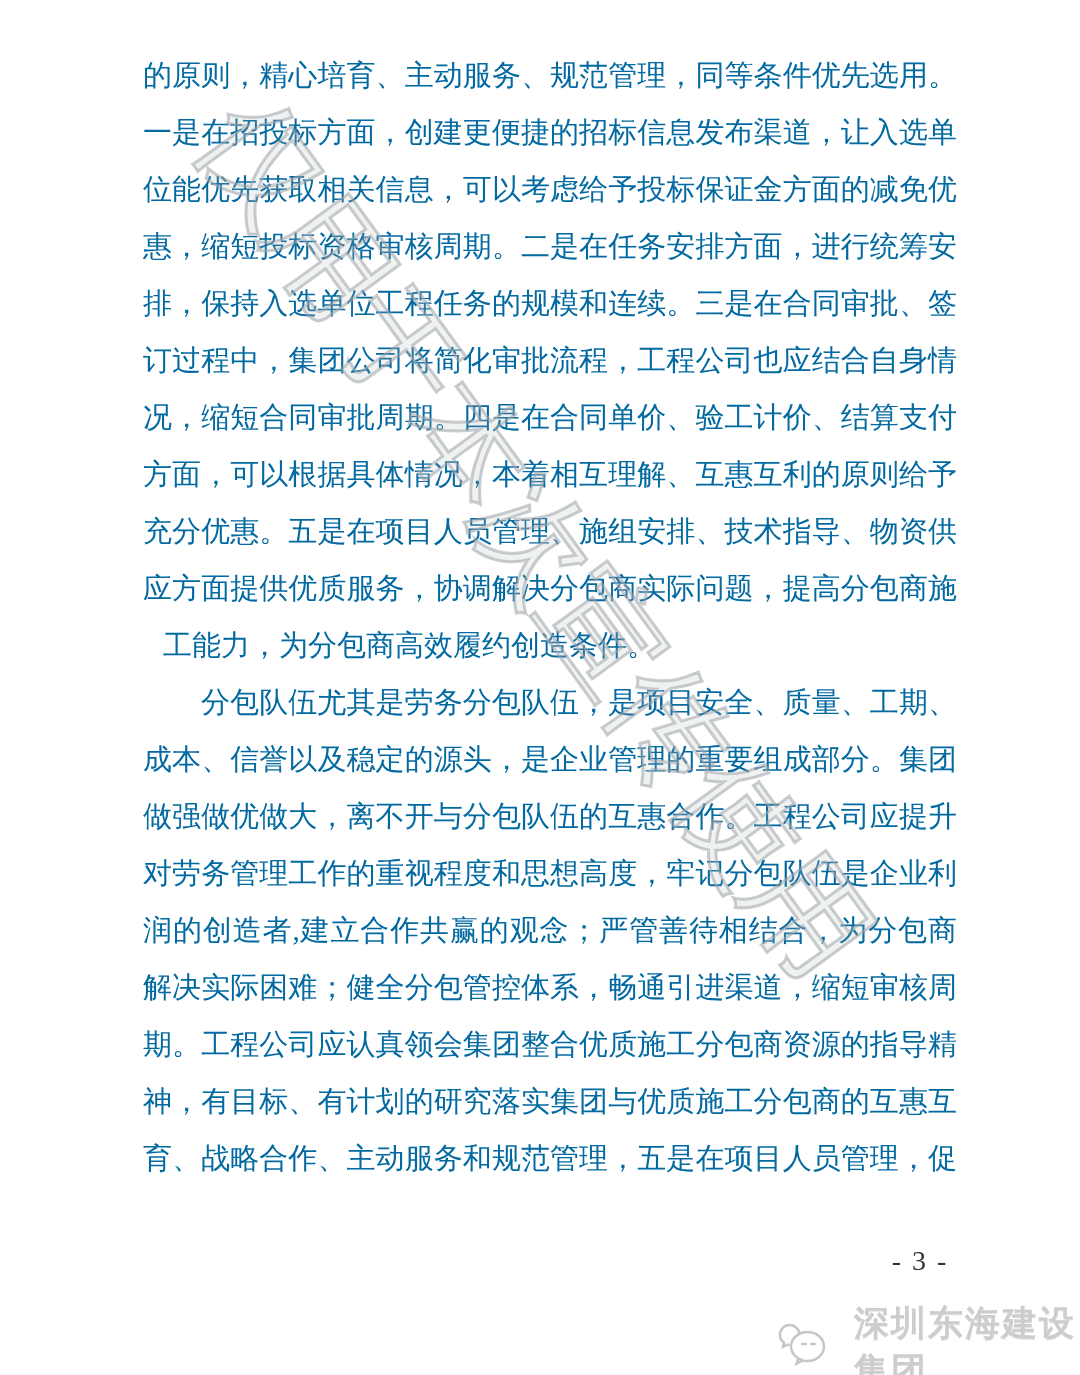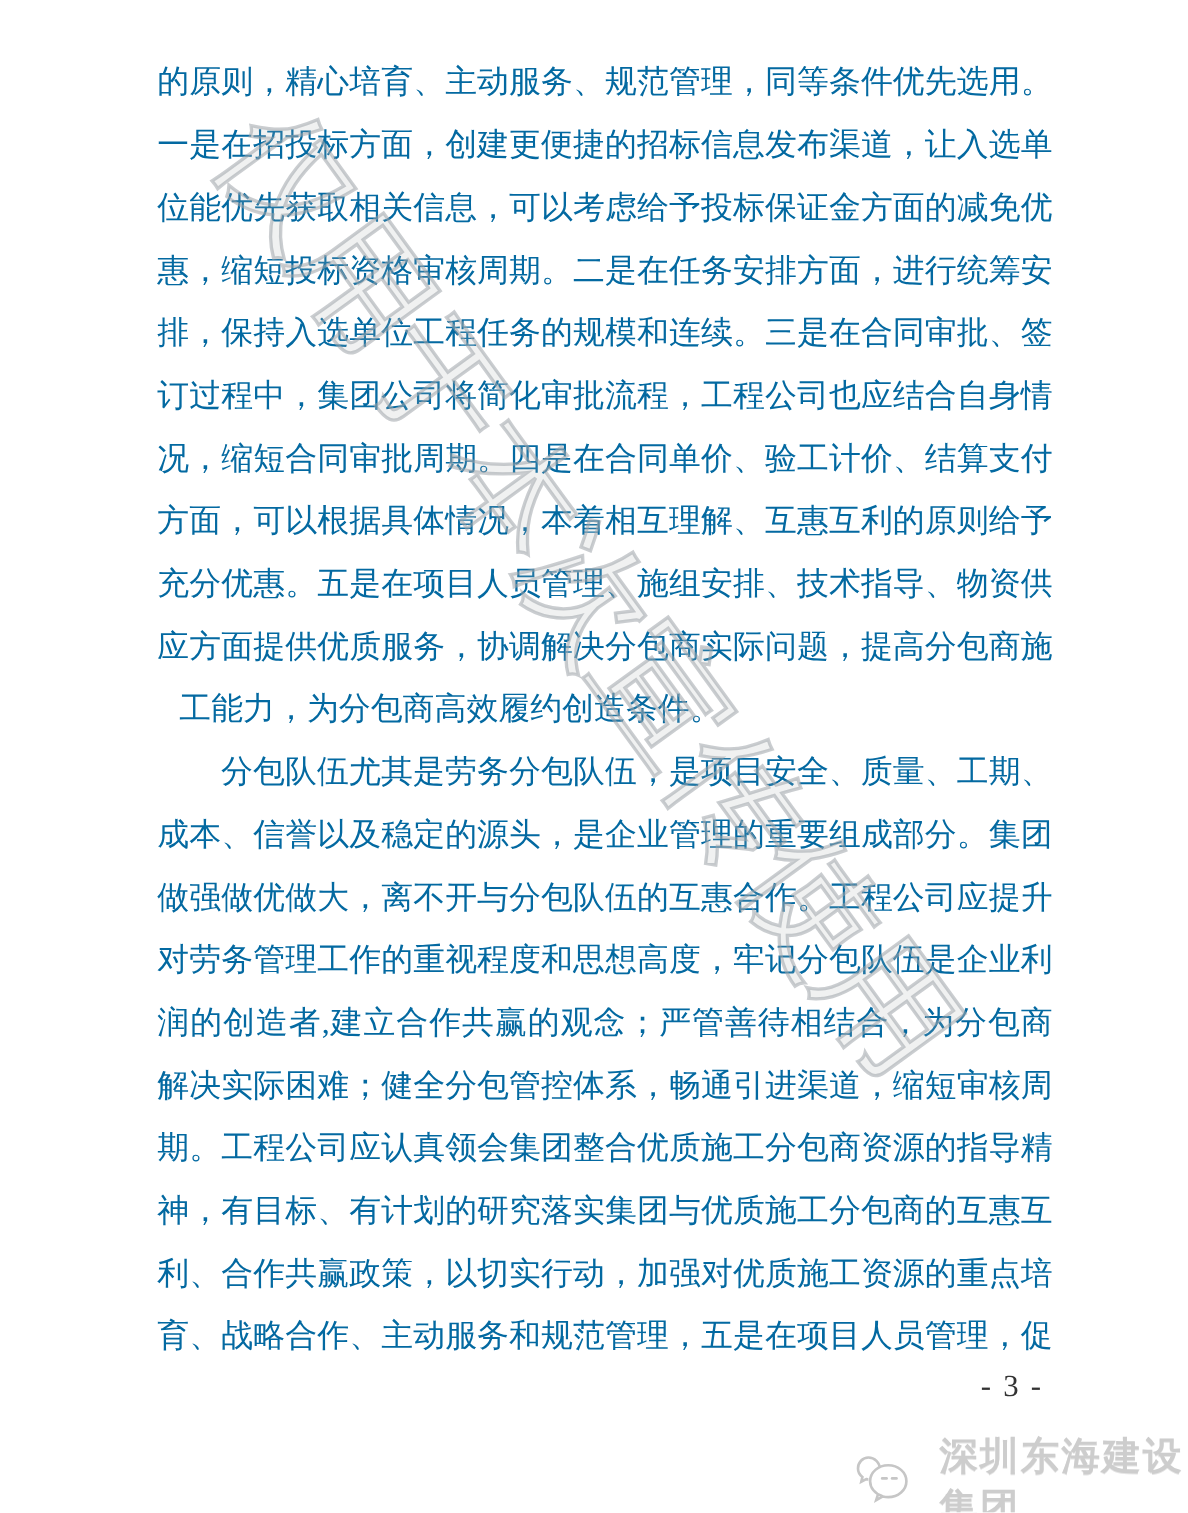--- a/index.html
+++ b/index.html
@@ -94,21 +94,20 @@
       <div class="line">应方面提供优质服务，协调解决分包商实际问题，提高分包商施</div>
       <div class="line nofill">工能力，为分包商高效履约创造条件。</div>
       <div class="line indent">分包队伍尤其是劳务分包队伍，是项目安全、质量、工期、</div>
       <div class="line">成本、信誉以及稳定的源头，是企业管理的重要组成部分。集团</div>
       <div class="line">做强做优做大，离不开与分包队伍的互惠合作。工程公司应提升</div>
       <div class="line">对劳务管理工作的重视程度和思想高度，牢记分包队伍是企业利</div>
       <div class="line">润的创造者,建立合作共赢的观念；严管善待相结合，为分包商</div>
       <div class="line">解决实际困难；健全分包管控体系，畅通引进渠道，缩短审核周</div>
       <div class="line">期。工程公司应认真领会集团整合优质施工分包商资源的指导精</div>
       <div class="line">神，有目标、有计划的研究落实集团与优质施工分包商的互惠互</div>
-      <div class="line">利、合作共赢政策，以切实行动，加强对优质施工资源的重点培</div>
       <div class="line">育、战略合作、主动服务和规范管理，五是在项目人员管理，促</div>
     </div>
 
   <div class="pagenum">- 3 -</div>
 
   <div class="footer">
     <span>
       <svg width="68" height="54" viewBox="0 0 68 54" fill="none">
 
         <path d="M22 16 C22 9.5 16.9 5 11.5 5 C6.1 5 2 9.5 2 15 C2 18.2 3.6 20.9 6 22.7 L5 27 L9.5 24.6 C10.2 24.8 10.8 25 11.5 25" stroke="#c6c6c6" stroke-width="2.4" fill="#ffffff"></path>

